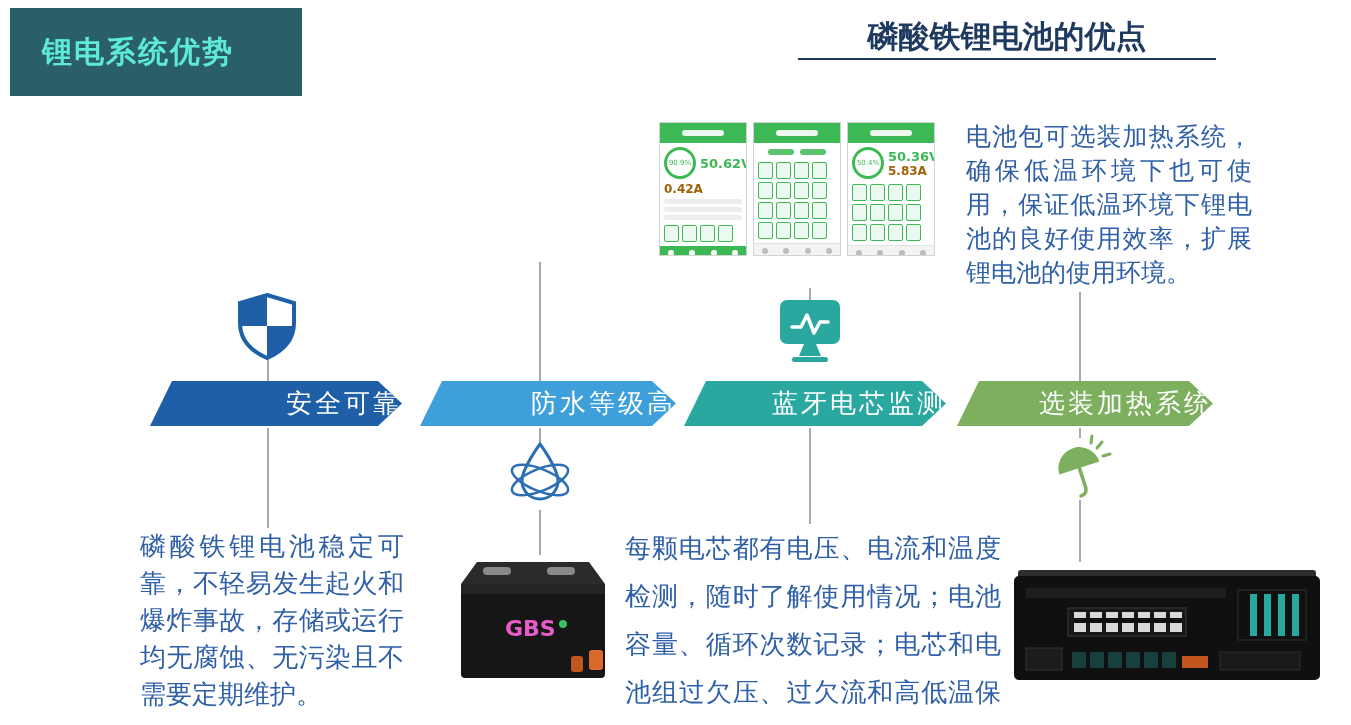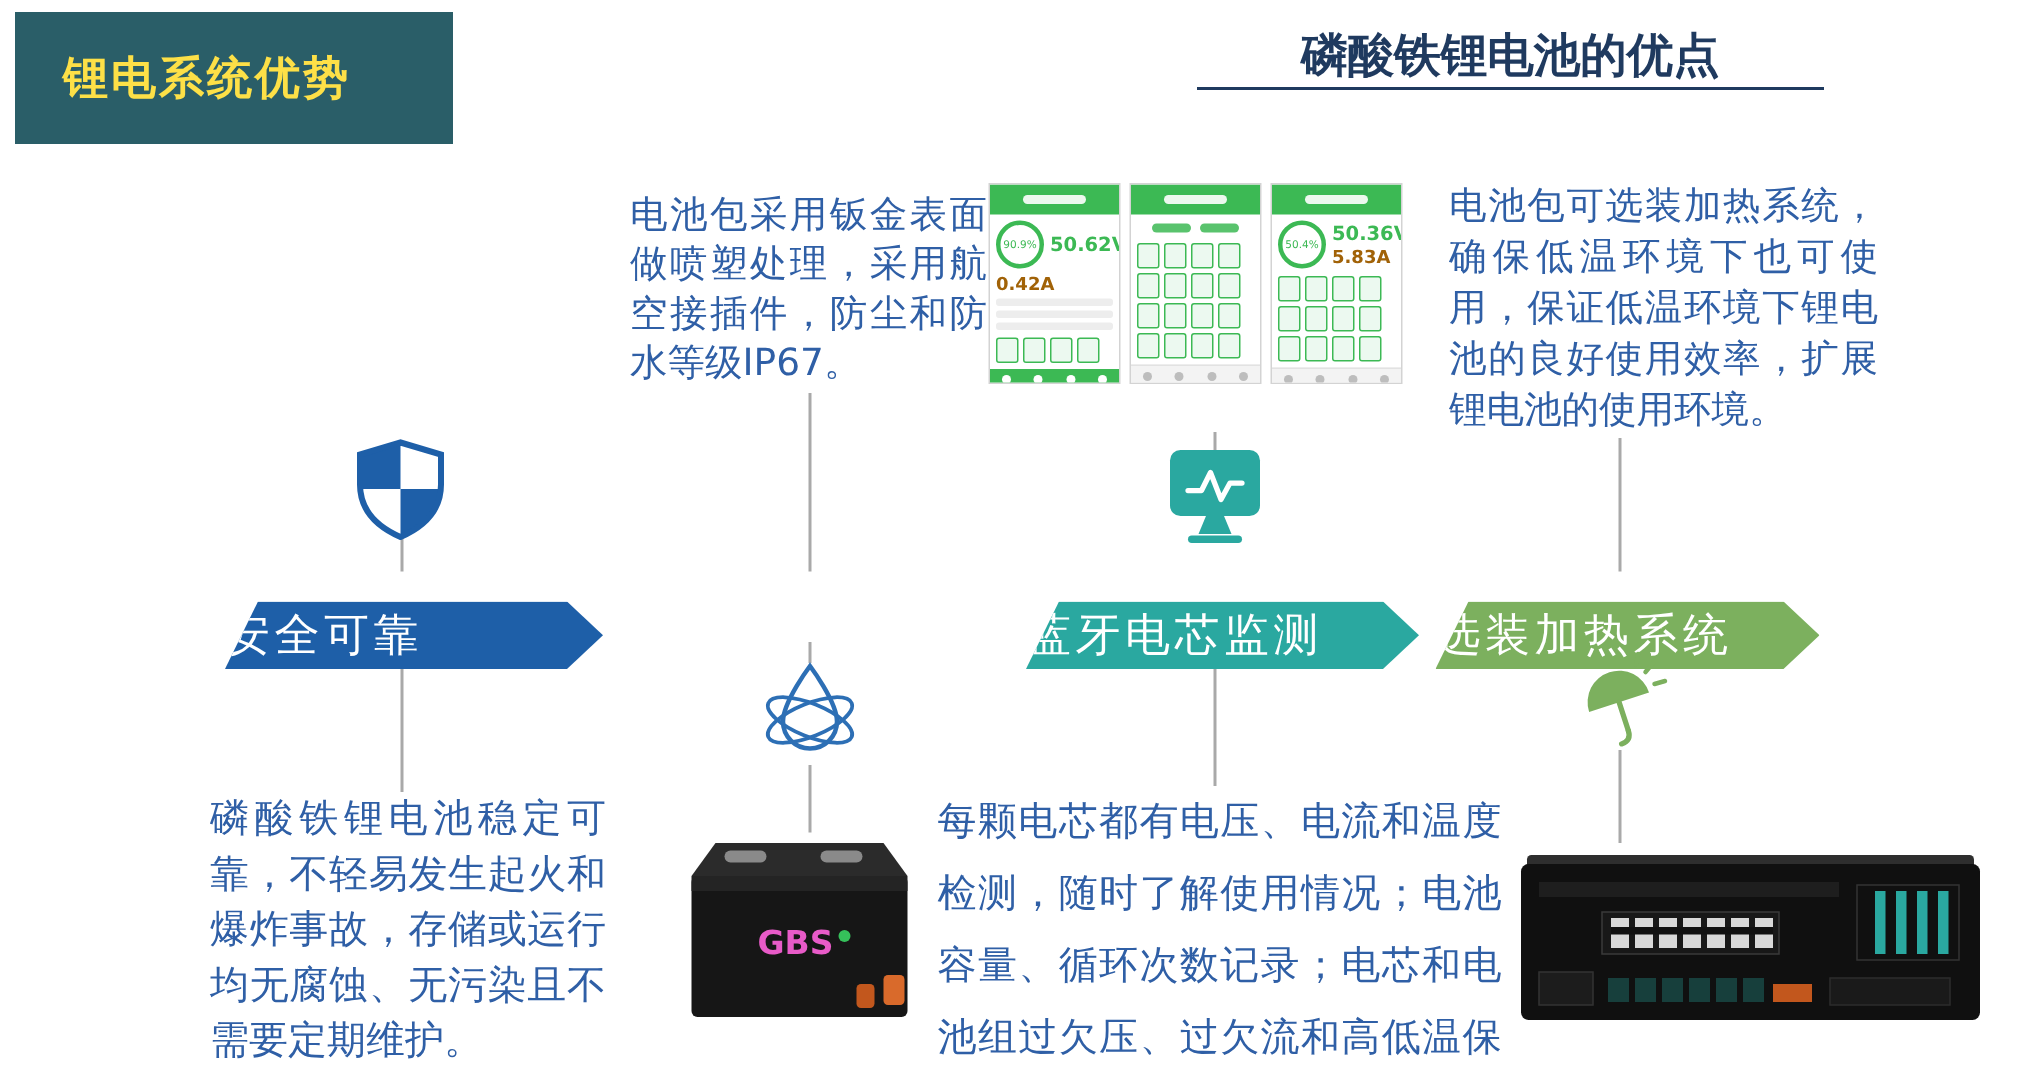--- a/index.html
+++ b/index.html
@@ -2,37 +2,37 @@
 <html><head>
 <meta charset="utf-8">
 <style>
   * { margin:0; padding:0; box-sizing:border-box; }
   html,body { background:#ffffff; }
   body { font-family:"DejaVu Sans", sans-serif; }
   .slide { position:relative; width:1351px; height:725px; background:#fff; overflow:hidden; }
 
   
   .badge { position:absolute; left:10px; top:8px; width:292px; height:88px;
-           background:#2A5E68; color:#fde047; display:flex; align-items:center;
+           background:#2A5E68; color:#5eead4; display:flex; align-items:center;
            padding-left:32px; font-size:30px; font-weight:bold; letter-spacing:2px; }
   .title-wrap { position:absolute; left:798px; top:16px; width:418px; text-align:center;
                 border-bottom:2px solid #1F3A5F; }
   .title-wrap h1 { font-family:"DejaVu Serif", serif; font-size:31px; color:#1F3A5F; font-weight:bold; }
 
   
   .para { position:absolute; color:#2F5FA6; text-align:justify; }
   #para-waterproof  { left:420px; top:126px; width:238px; font-size:25px; line-height:33px; }
   #para-heating     { left:966px; top:120px; width:286px; font-size:25px; line-height:34px; }
   #para-safety      { left:140px; top:528px; width:264px; font-size:26px; line-height:37px; }
   #para-monitoring  { left:625px; top:524px; width:376px; font-size:26px; line-height:48px; }
 
   
-  .banner { position:absolute; top:381px; height:45px; color:#fff; font-size:30px;
-            display:flex; align-items:center; justify-content:flex-start; letter-spacing:3px;
-            clip-path:polygon(22px 0, calc(100% - 24px) 0, 100% 50%, calc(100% - 24px) 100%, 0 100%);margin-top:20px; }
+  .banner { position:absolute; top:381px; height:45px; color:#fff; font-size:26px;
+            display:flex; align-items:center; justify-content:flex-end; letter-spacing:3px;
+            clip-path:polygon(22px 0, calc(100% - 24px) 0, 100% 50%, calc(100% - 24px) 100%, 0 100%); }
   #banner-1 { left:150px; width:252px; }
   #banner-2 { left:420px; width:256px; }
   #banner-3 { left:684px; width:262px; }
   #banner-4 { left:957px; width:256px; }
 
   
   .vline { position:absolute; width:2px; background:#A9A9A9; }
 
   
   .icon { position:absolute; }
@@ -80,27 +80,29 @@
   <div class="vline" style="left:267px; top:428px; height:100px;"></div>
   <div class="vline" style="left:539px; top:262px; height:119px;"></div>
   <div class="vline" style="left:539px; top:428px; height:14px;"></div>
   <div class="vline" style="left:539px; top:510px; height:45px;"></div>
   <div class="vline" style="left:809px; top:288px; height:12px;"></div>
   <div class="vline" style="left:809px; top:428px; height:96px;"></div>
   <div class="vline" style="left:1079px; top:292px; height:89px;"></div>
   <div class="vline" style="left:1079px; top:428px; height:10px;"></div>
   <div class="vline" style="left:1079px; top:500px; height:62px;"></div>
 
-  <p class="para" id="para-waterproof">电池包采用钣金表面做喷塑处理，采用航空接插件，防尘和防水等级IP67。</p>
   <p class="para" id="para-heating">电池包可选装加热系统，确保低温环境下也可使用，保证低温环境下锂电池的良好使用效率，扩展锂电池的使用环境。</p>
   <p class="para" id="para-safety">磷酸铁锂电池稳定可靠，不轻易发生起火和爆炸事故，存储或运行均无腐蚀、无污染且不需要定期维护。</p>
   <p class="para" id="para-monitoring">每颗电芯都有电压、电流和温度检测，随时了解使用情况；电池容量、循环次数记录；电芯和电池组过欠压、过欠流和高低温保护，负载短路保护。</p>
 
   <div class="banner" id="banner-1" style="background: rgb(30, 95, 168);">
     <span>安全可靠</span>
+  </div>
+  <div class="banner" id="banner-2" style="background: rgb(62, 159, 219);">
+    <span>防水等级高</span>
   </div>
   <div class="banner" id="banner-3" style="background: rgb(42, 168, 160);">
     <span>蓝牙电芯监测</span>
   </div>
   <div class="banner" id="banner-4" style="background: rgb(124, 176, 94);">
     <span>选装加热系统</span>
   </div>
 
   <div class="icon" style="left:234px; top:292px; width:66px; height:68px;">
     <svg width="66" height="68" viewBox="0 0 66 68">

